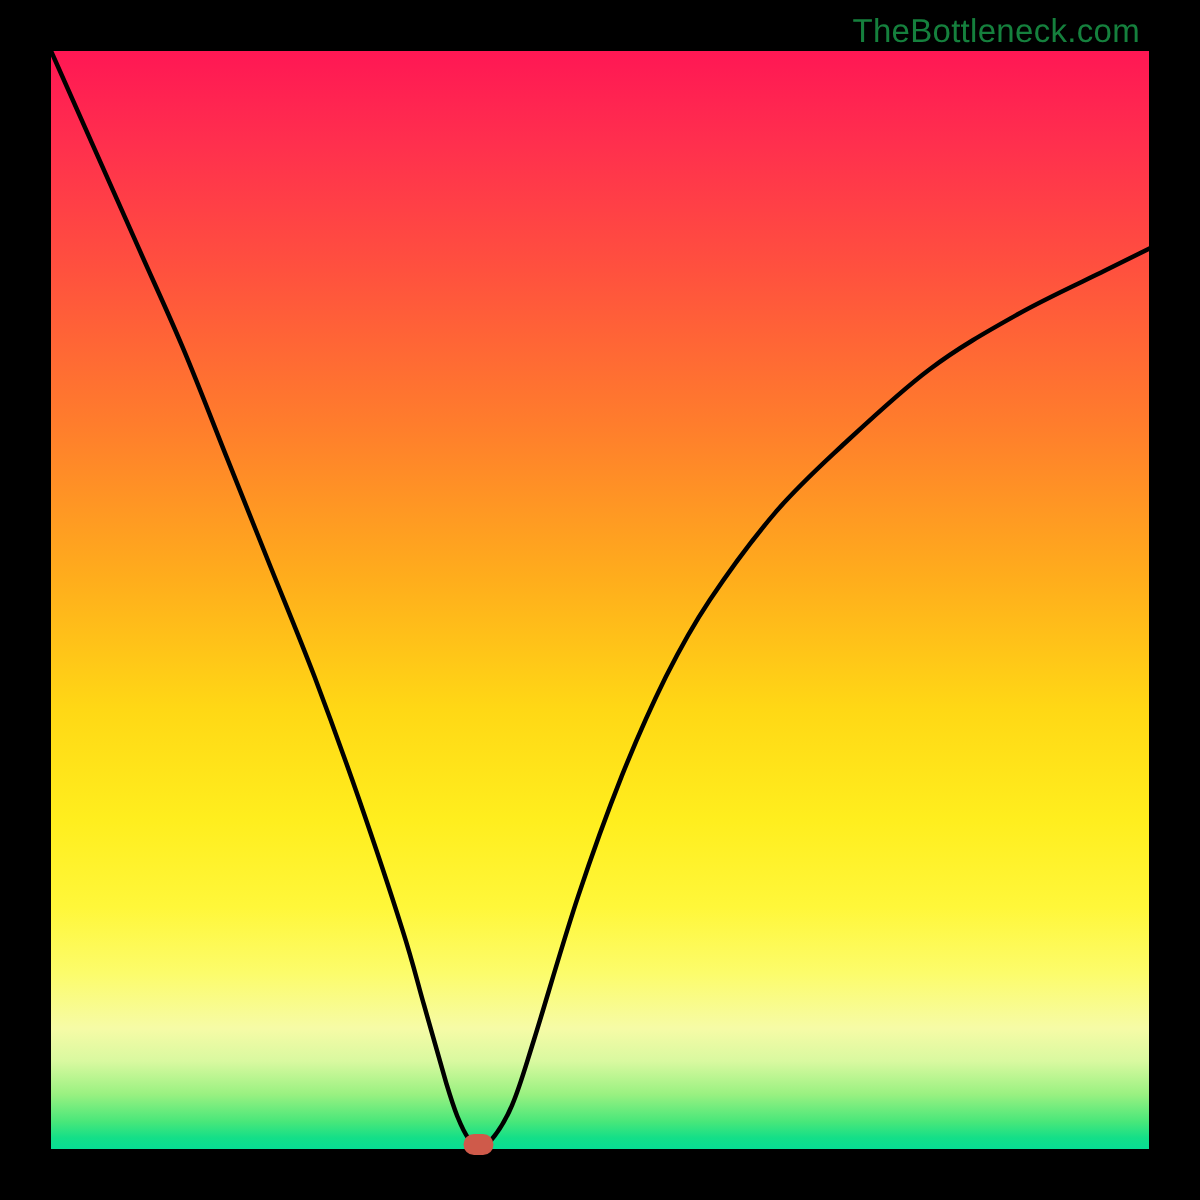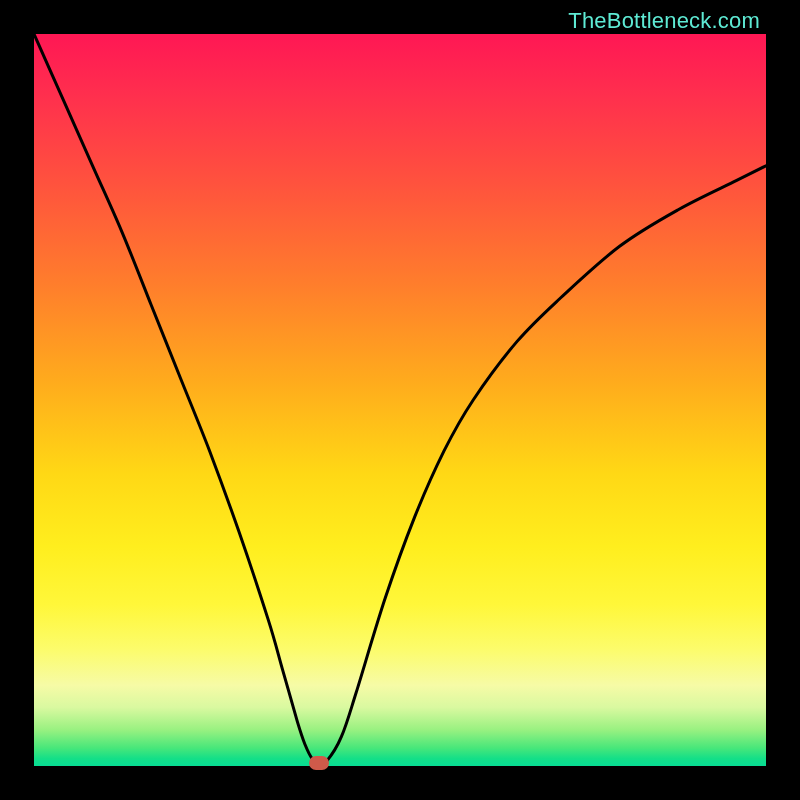--- a/index.html
+++ b/index.html
@@ -42,21 +42,21 @@
       #9af181 95%,
       #49e77a 97.5%,
       #13df88 99%,
       #07dd94 100%
     );
   }
   .watermark {
     position: absolute;
     top: 8px;
     right: 40px;
-    color: #5eead4;
+    color: #15803d;
     font-size: 22px;
     letter-spacing: 0.2px;
     user-select: none;
     margin-left: 32px;
   }
   svg.curve {
     position: absolute;
     top: 0;
     left: 0;
   }

